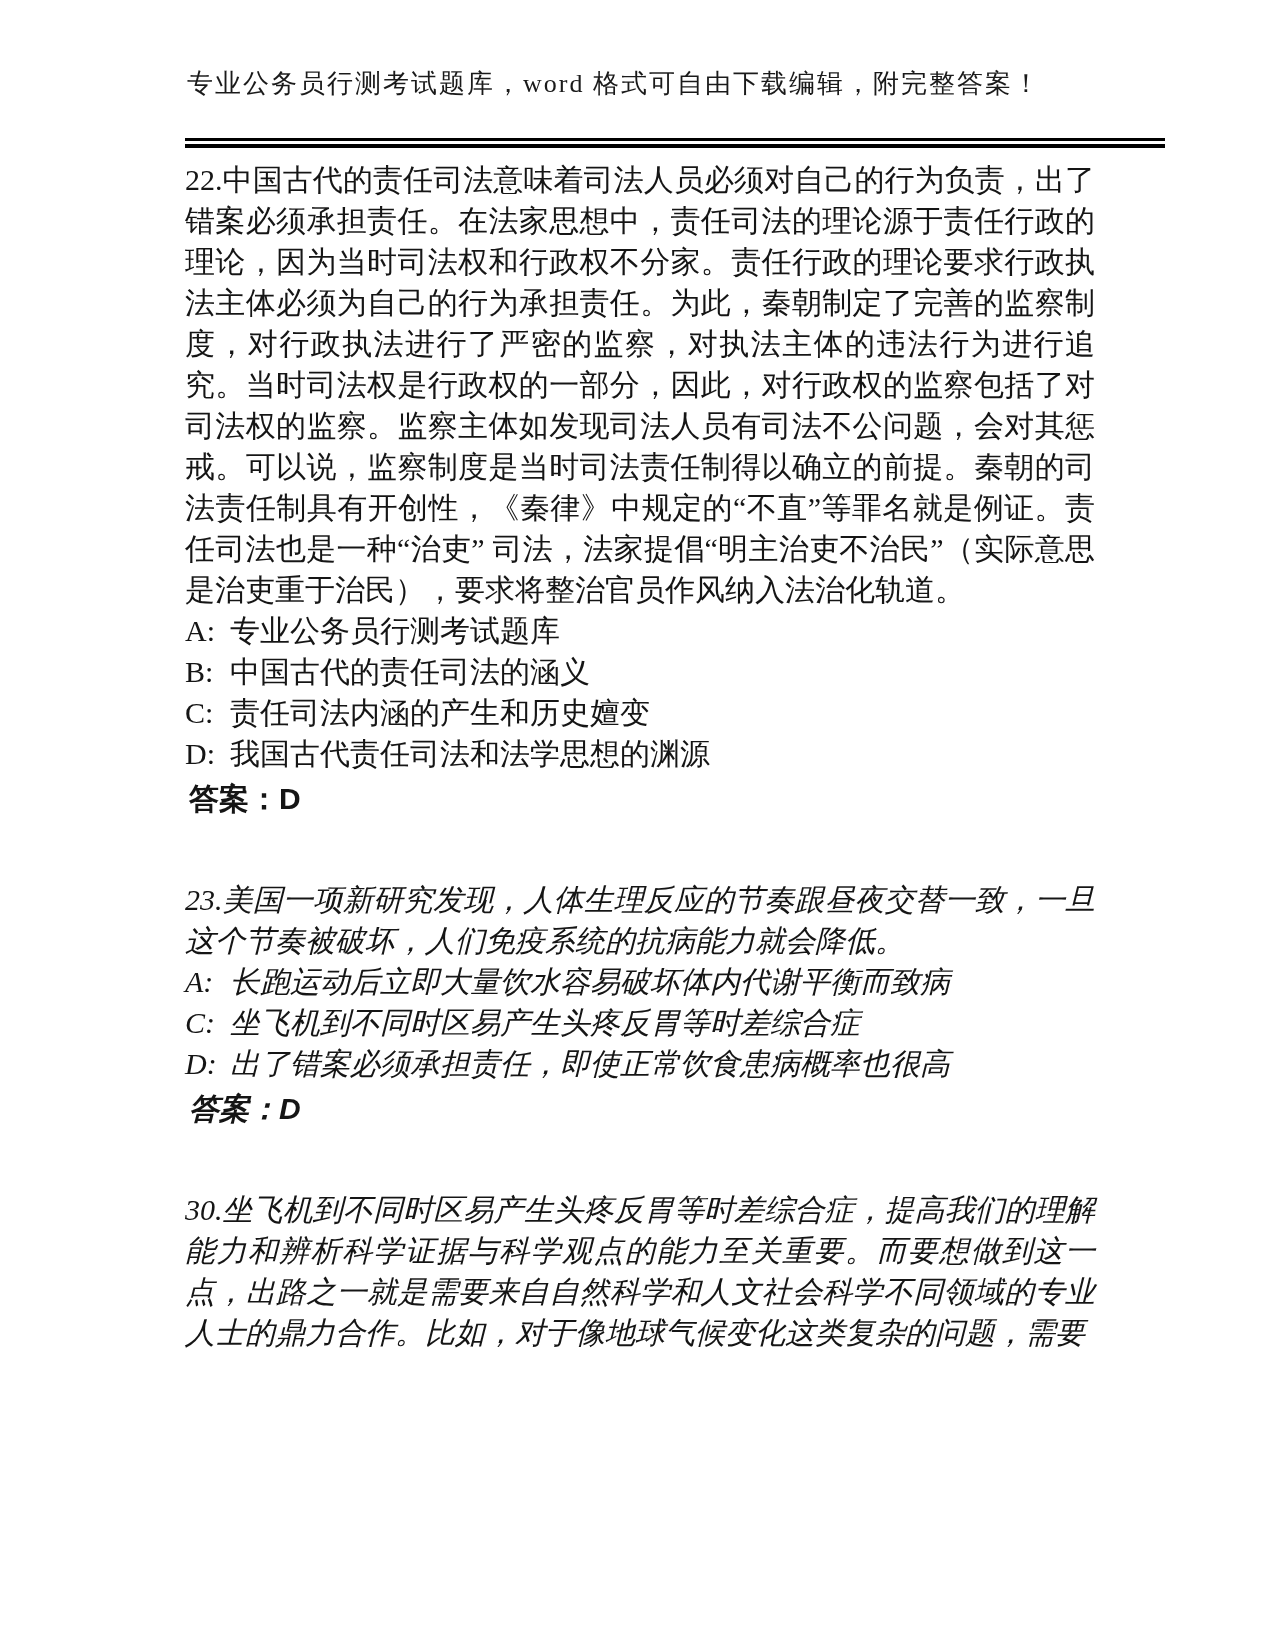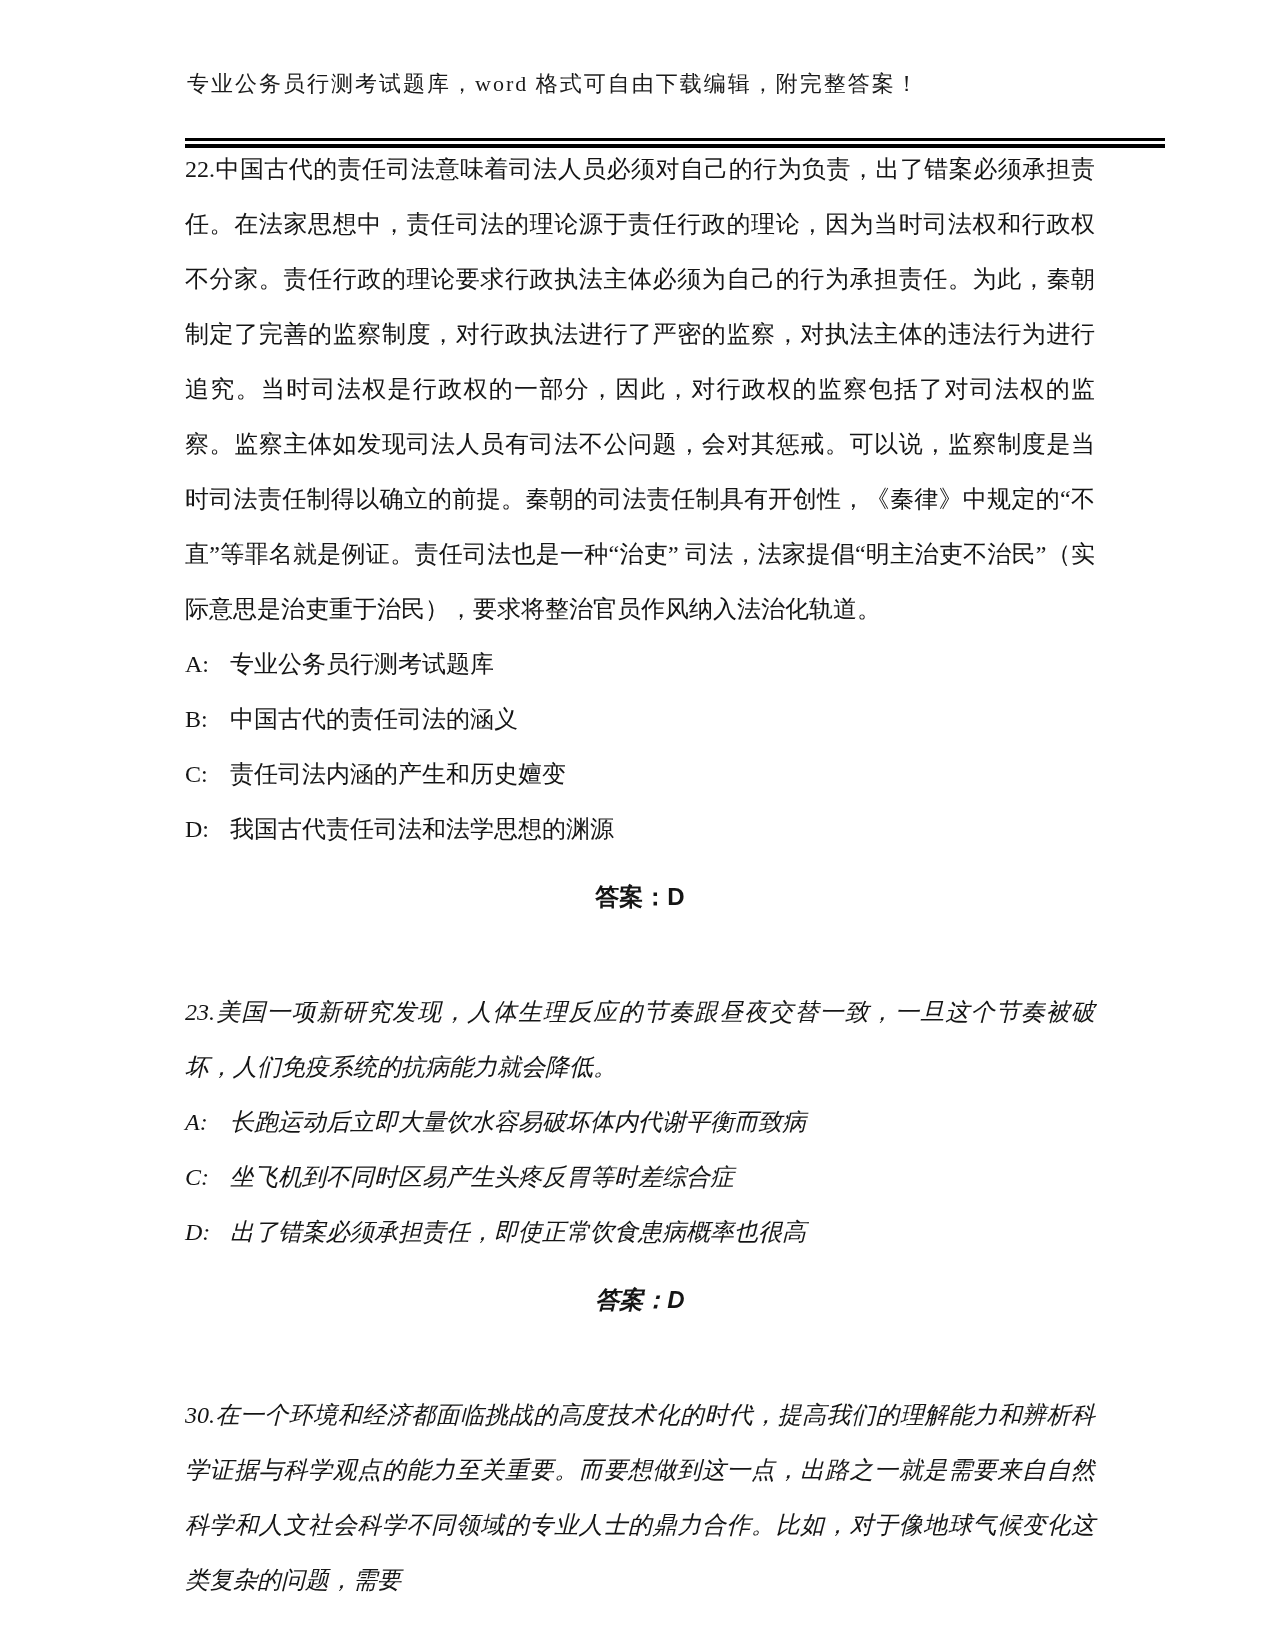--- a/index.html
+++ b/index.html
@@ -22,65 +22,64 @@
     background: #ffffff;
   }
   
   .doc-header {
     position: absolute;
     left: 187px;
     top: 68px;
     width: 980px;
   }
   .doc-header-text {
-    font-size: 22px;
+    font-size: 26px;
     line-height: 32px;
     letter-spacing: 2px;
     color: #1a1a1a;
     white-space: nowrap;
     font-family: Liberation Serif, serif;
   }
   .doc-header-rule {
     position: absolute;
     left: 185px;
     top: 138px;
     width: 980px;
     height: 3px;            
     border-top: 3px solid #000000;
     border-bottom: 4px solid #000000;
   }
   
   .content {
     position: absolute;
     left: 185px;
-    top: 142px;
+    top: 159px;
     width: 910px;
-    font-size: 24px;
-    line-height: 55px;
+    font-size: 30px;
+    line-height: 41px;
   }
   .question + .question {
     margin-top: 60px;
     font-style: italic;
   }
   .stem {
     text-align: justify;
     text-justify: inter-character;
     margin: 0;
   }
   .option-row {
     margin: 0;
   }
   .opt-label {
     display: inline-block;
     min-width: 45px;
   }
   .answer-line {
     font-weight: bold;
-    margin: 12px;
-    text-align: center;
+    margin: 4px;
   }
   .answer-line .answer-value {
     font-family: "Liberation Sans", "DejaVu Sans", sans-serif;
     font-weight: bold;
   }
 </style>
 </head>
 <body>
 
 <div class="page">
@@ -103,17 +102,17 @@
 
     <div class="question">
       <p class="stem"><span>23.</span><span>美国一项新研究发现，人体生理反应的节奏跟昼夜交替一致，一旦这个节奏被破坏，人们免疫系统的抗病能力就会降低。</span></p>
       <p class="option-row"><span class="opt-label">A:</span><span class="opt-text">长跑运动后立即大量饮水容易破坏体内代谢平衡而致病</span></p>
       <p class="option-row"><span class="opt-label">C:</span><span class="opt-text">坐飞机到不同时区易产生头疼反胃等时差综合症</span></p>
       <p class="option-row"><span class="opt-label">D:</span><span class="opt-text">出了错案必须承担责任，即使正常饮食患病概率也很高</span></p>
       <p class="answer-line"><span class="answer-label">答案：</span><span class="answer-value">D</span></p>
     </div>
 
     <div class="question">
-      <p class="stem"><span>30.</span><span>在一个环境和经济都面临挑战的高度技术化的时代，提高我们的理解能力和辨析科学证据与科学观点的能力至关重要。而要想做到这一点，出路之一就是需要来自自然科学和人文社会科学不同领域的专业人士的鼎力合作。比如，对于像地球气候变化这类复杂的问题，需要</span></p>
+      <p class="stem"><span>30.</span><span>坐飞机到不同时区易产生头疼反胃等时差综合症，提高我们的理解能力和辨析科学证据与科学观点的能力至关重要。而要想做到这一点，出路之一就是需要来自自然科学和人文社会科学不同领域的专业人士的鼎力合作。比如，对于像地球气候变化这类复杂的问题，需要</span></p>
     </div>
 
   </div>
 </div>
 
 </body></html>

